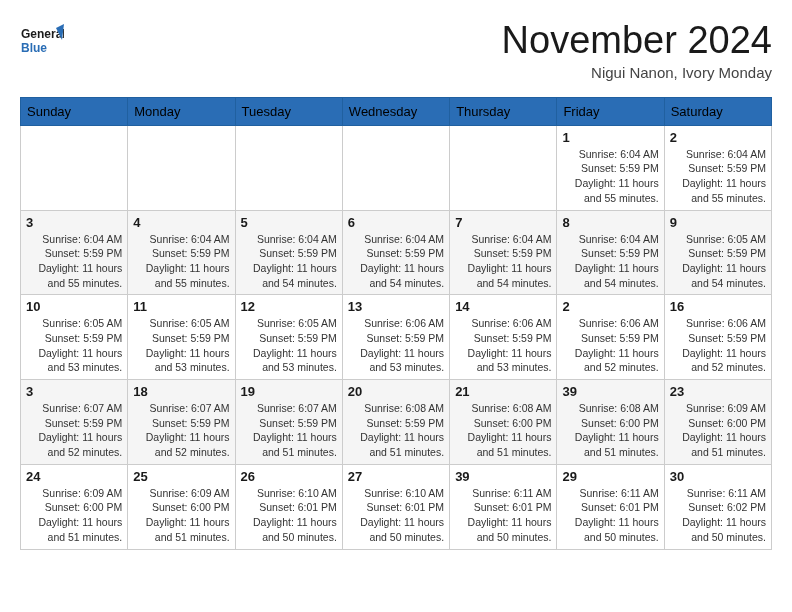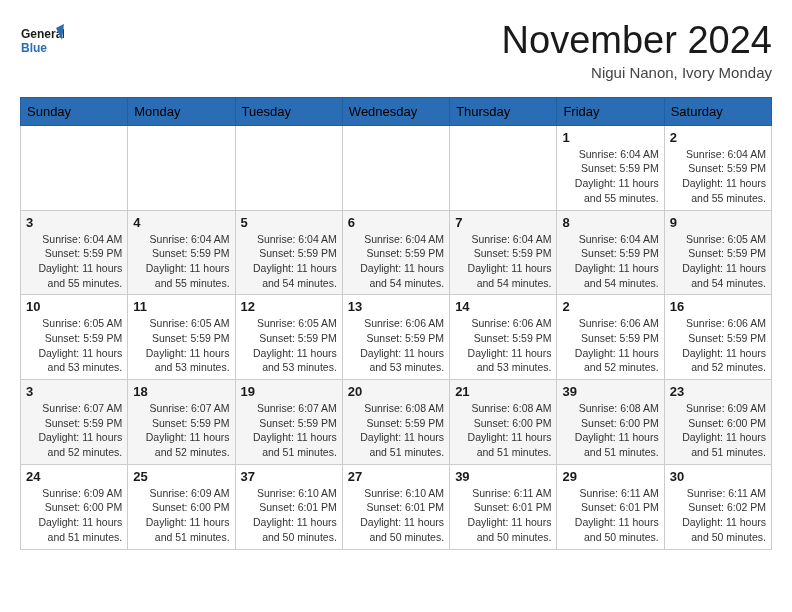--- a/index.html
+++ b/index.html
@@ -270,21 +270,21 @@
 Sunset: 6:00 PM
 Daylight: 11 hours and 51 minutes.</div>
         </td>
         <td>
           <span class="day-number">25</span>
           <div class="day-info" style="white-space: pre-line;">Sunrise: 6:09 AM
 Sunset: 6:00 PM
 Daylight: 11 hours and 51 minutes.</div>
         </td>
         <td>
-          <span class="day-number">37</span>
+          <span class="day-number">26</span>
           <div class="day-info" style="white-space: pre-line;">Sunrise: 6:10 AM
 Sunset: 6:01 PM
 Daylight: 11 hours and 50 minutes.</div>
         </td>
         <td>
           <span class="day-number">27</span>
           <div class="day-info" style="white-space: pre-line;">Sunrise: 6:10 AM
 Sunset: 6:01 PM
 Daylight: 11 hours and 50 minutes.</div>
         </td>

